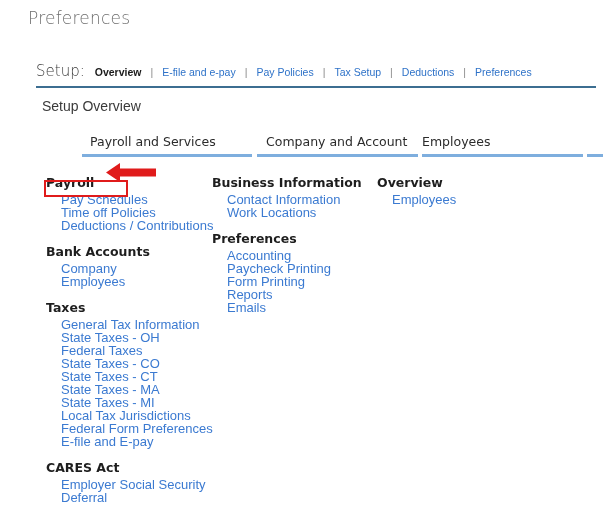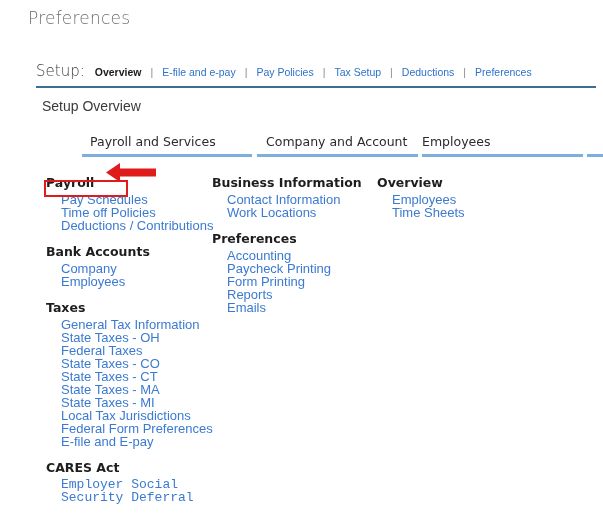--- a/index.html
+++ b/index.html
@@ -148,21 +148,21 @@
   .grp-link {
     display: block;
     font-size: 13px;
     line-height: 13px;
     color: #3b7ad1;
     text-decoration: none;
     cursor: pointer;
     white-space: nowrap;
     margin-left: 15px;
   }
-  .grp-link.wrap { white-space: normal; font-family: Liberation Mono, monospace; }
+  .grp-link.wrap { white-space: normal; }
 
   
   #highlight-box {
     position: absolute;
     left: 44px;
     top: 180px;
     width: 84px;
     height: 17px;
     border: 2px solid #e01b1b;
     box-sizing: border-box;
@@ -243,21 +243,20 @@
           <a class="grp-link">Paycheck Printing</a>
           <a class="grp-link">Form Printing</a>
           <a class="grp-link">Reports</a>
           <a class="grp-link">Emails</a>
         </div>
       </div>
       <div class="col b3">
         <div class="group">
           <div class="group-title">Overview</div>
           <a class="grp-link">Employees</a>
-          <a class="grp-link">Time Sheets</a>
         </div>
       </div>
       <div class="col b4"></div>
     </div>
 </div>
 
 <div id="highlight-box"></div>
 <svg id="annotation-arrow" viewBox="0 0 50 21" xmlns="http://www.w3.org/2000/svg">
   <polygon points="0,10.5 14,1 14,6.5 50,6.5 50,14.5 14,14.5 14,20" fill="#e01b1b"></polygon>
 </svg>

